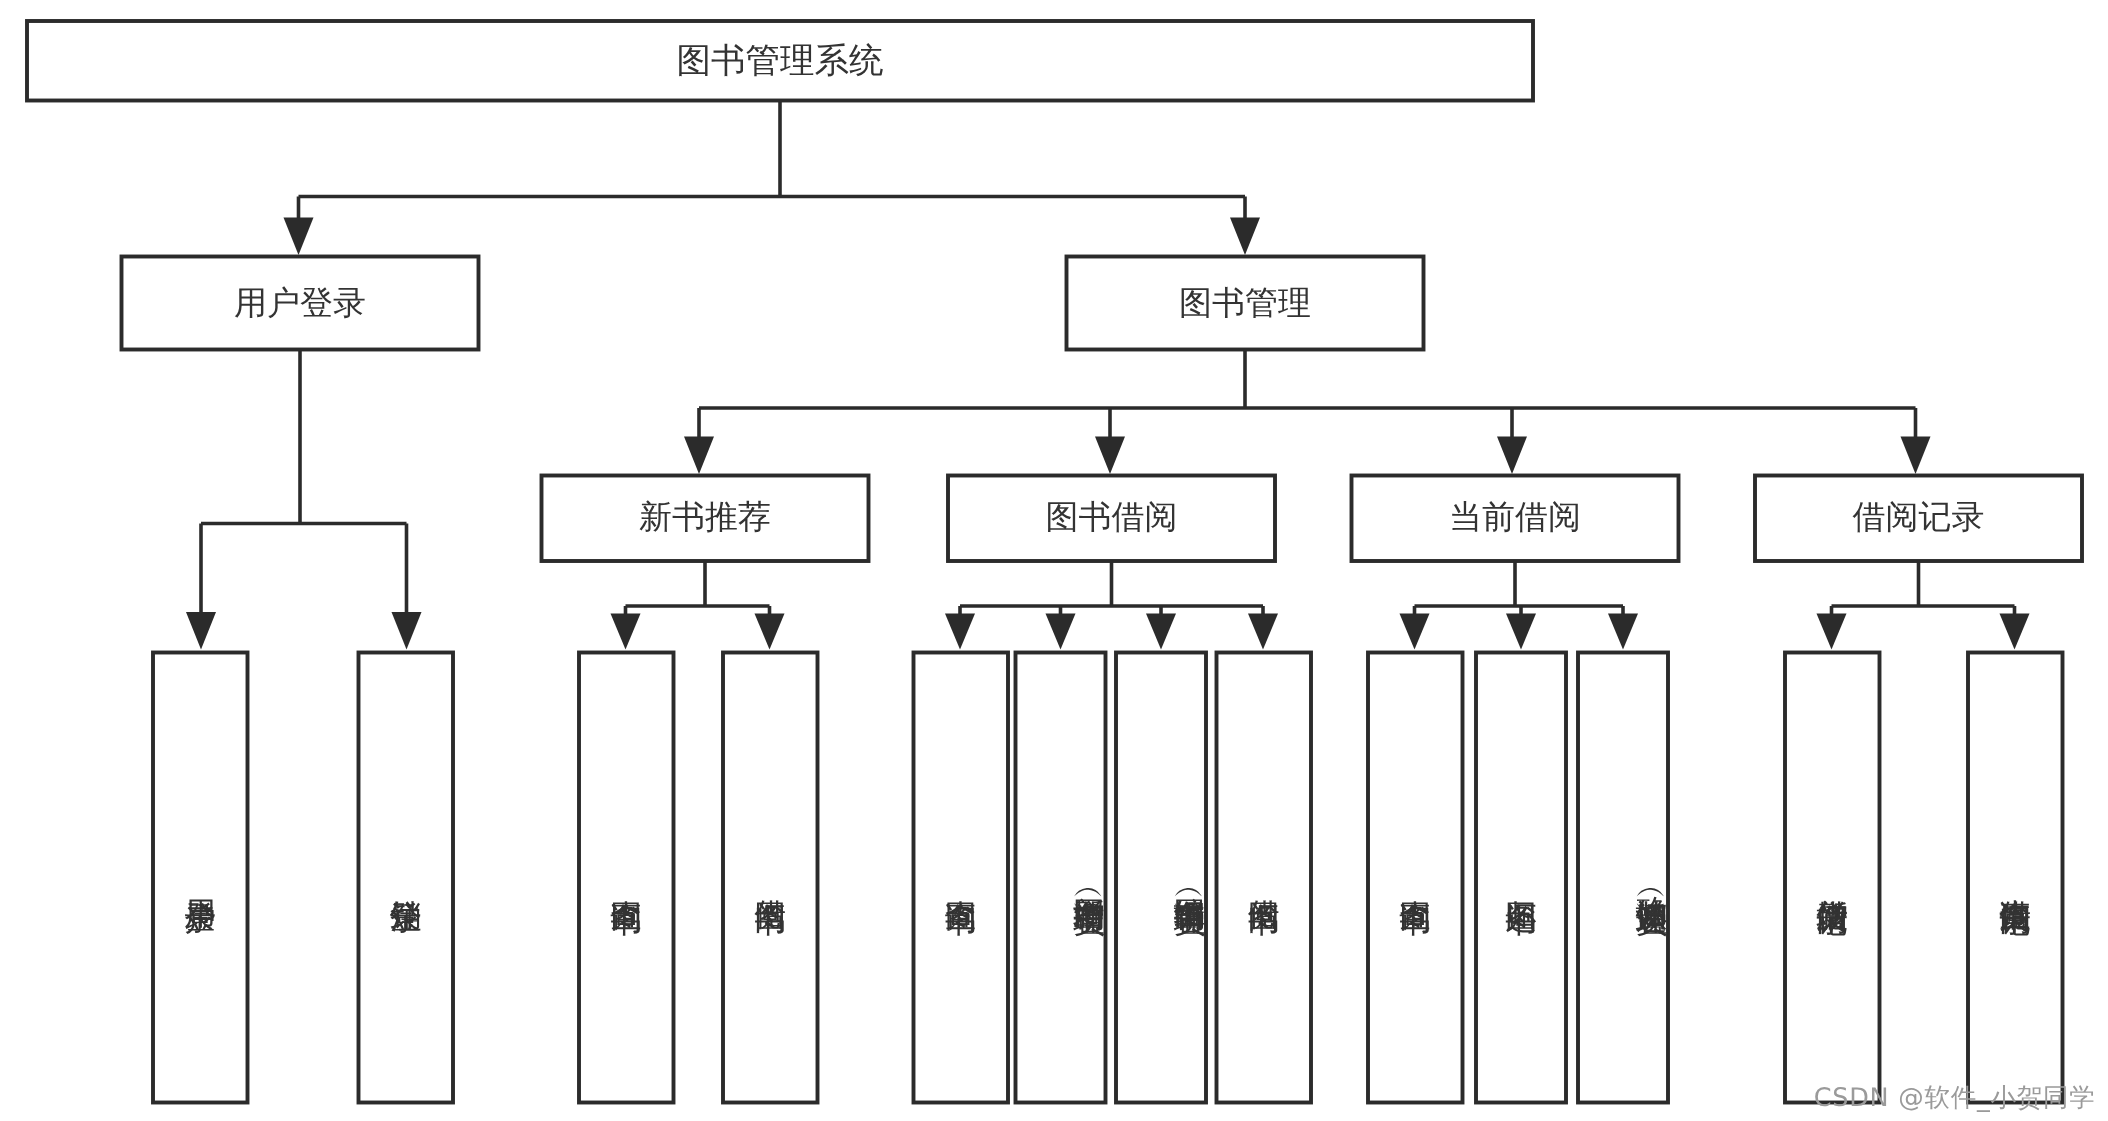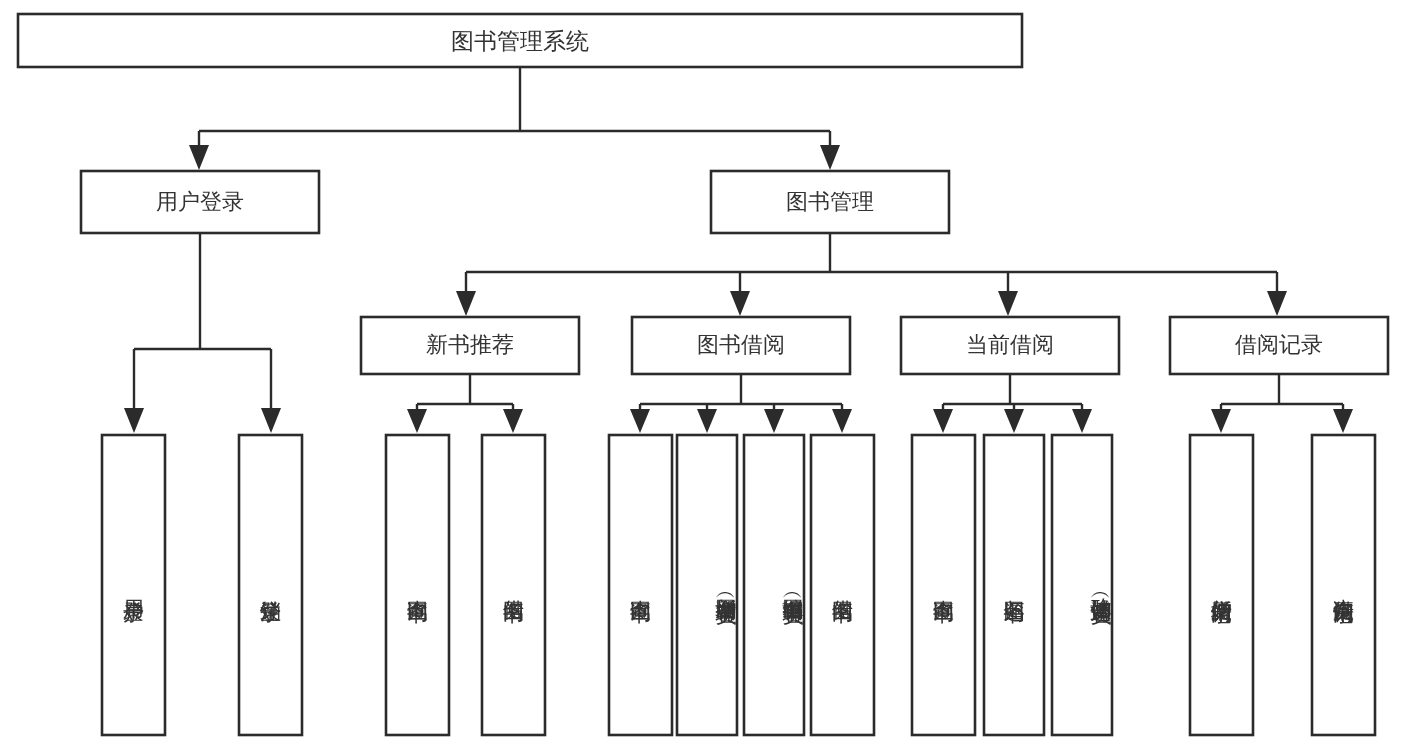--- a/index.html
+++ b/index.html
@@ -223,14 +223,15 @@
   <div class="leaf-text" style="left:609px;  top:435px; width:63px; height:300px;">查询图书</div>
   <div class="leaf-text" style="left:677px;  top:437px; width:60px; height:296px; align-items:flex-start;">新增图书（管理员）</div>
   <div class="leaf-text" style="left:744px;  top:437px; width:60px; height:296px; align-items:flex-start;">编辑图书（管理员）</div>
   <div class="leaf-text" style="left:811px;  top:435px; width:63px; height:300px;">借阅图书</div>
   <div class="leaf-text" style="left:912px;  top:435px; width:63px; height:300px;">查询图书</div>
   <div class="leaf-text" style="left:984px;  top:435px; width:60px; height:300px;">归还图书</div>
   <div class="leaf-text" style="left:1052px; top:437px; width:60px; height:296px; align-items:flex-start;">确认归还（管理员）</div>
   <div class="leaf-text" style="left:1190px; top:435px; width:63px; height:300px;">新增借阅记录</div>
   <div class="leaf-text" style="left:1312px; top:435px; width:63px; height:300px;">查询借阅记录</div>
 
+  <div class="watermark">CSDN @软件_小贺同学</div>
 
 </div>
 
 </body></html>

